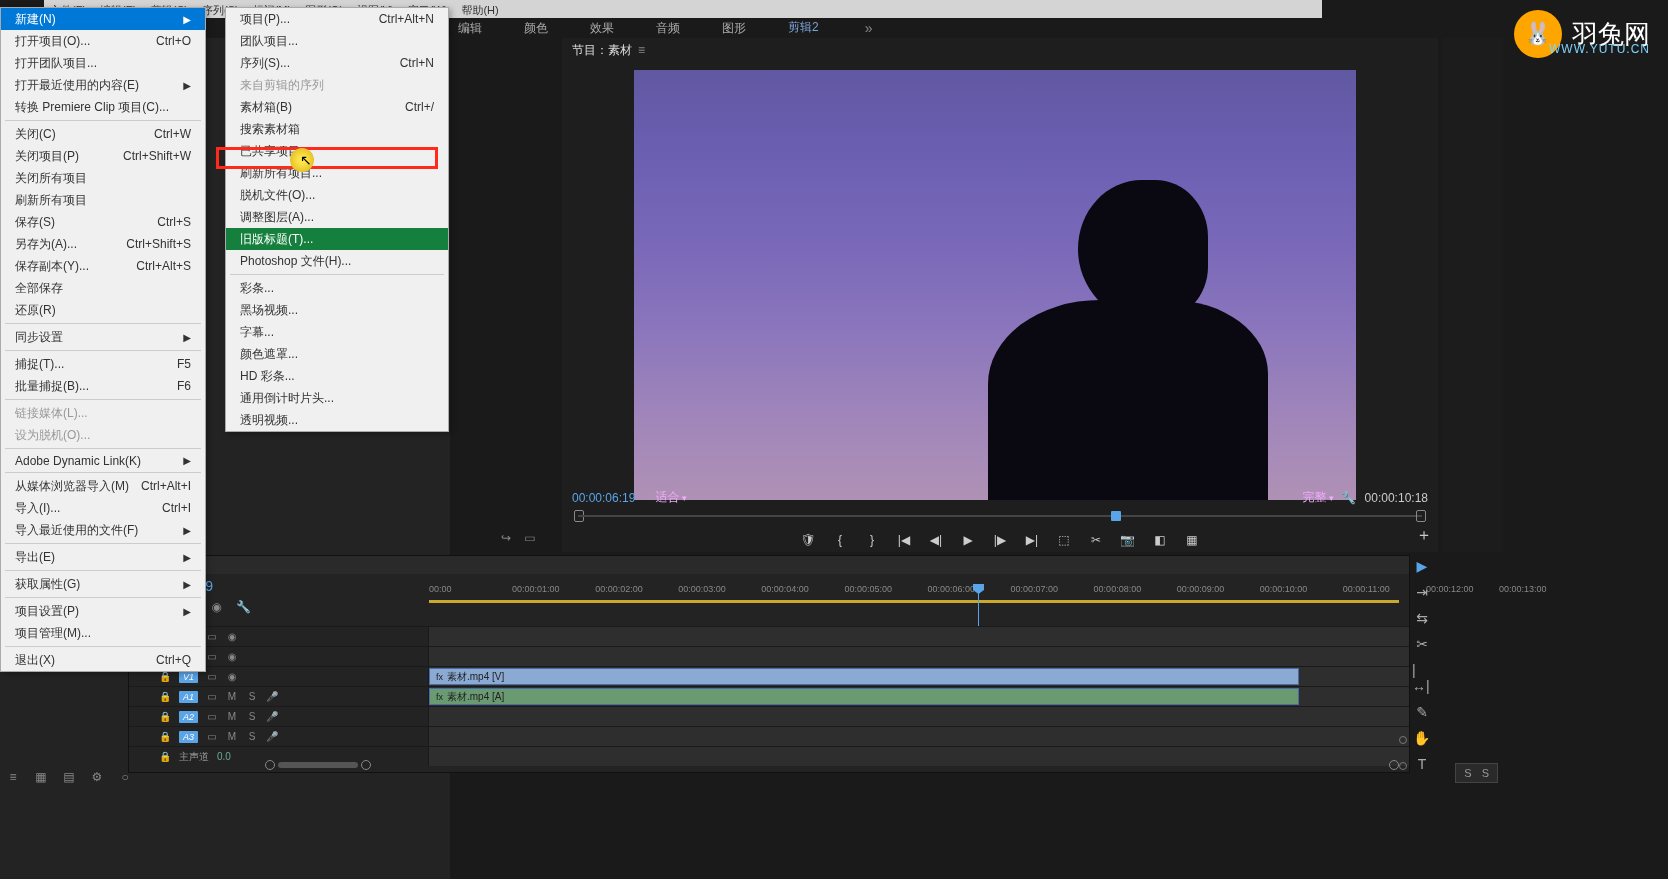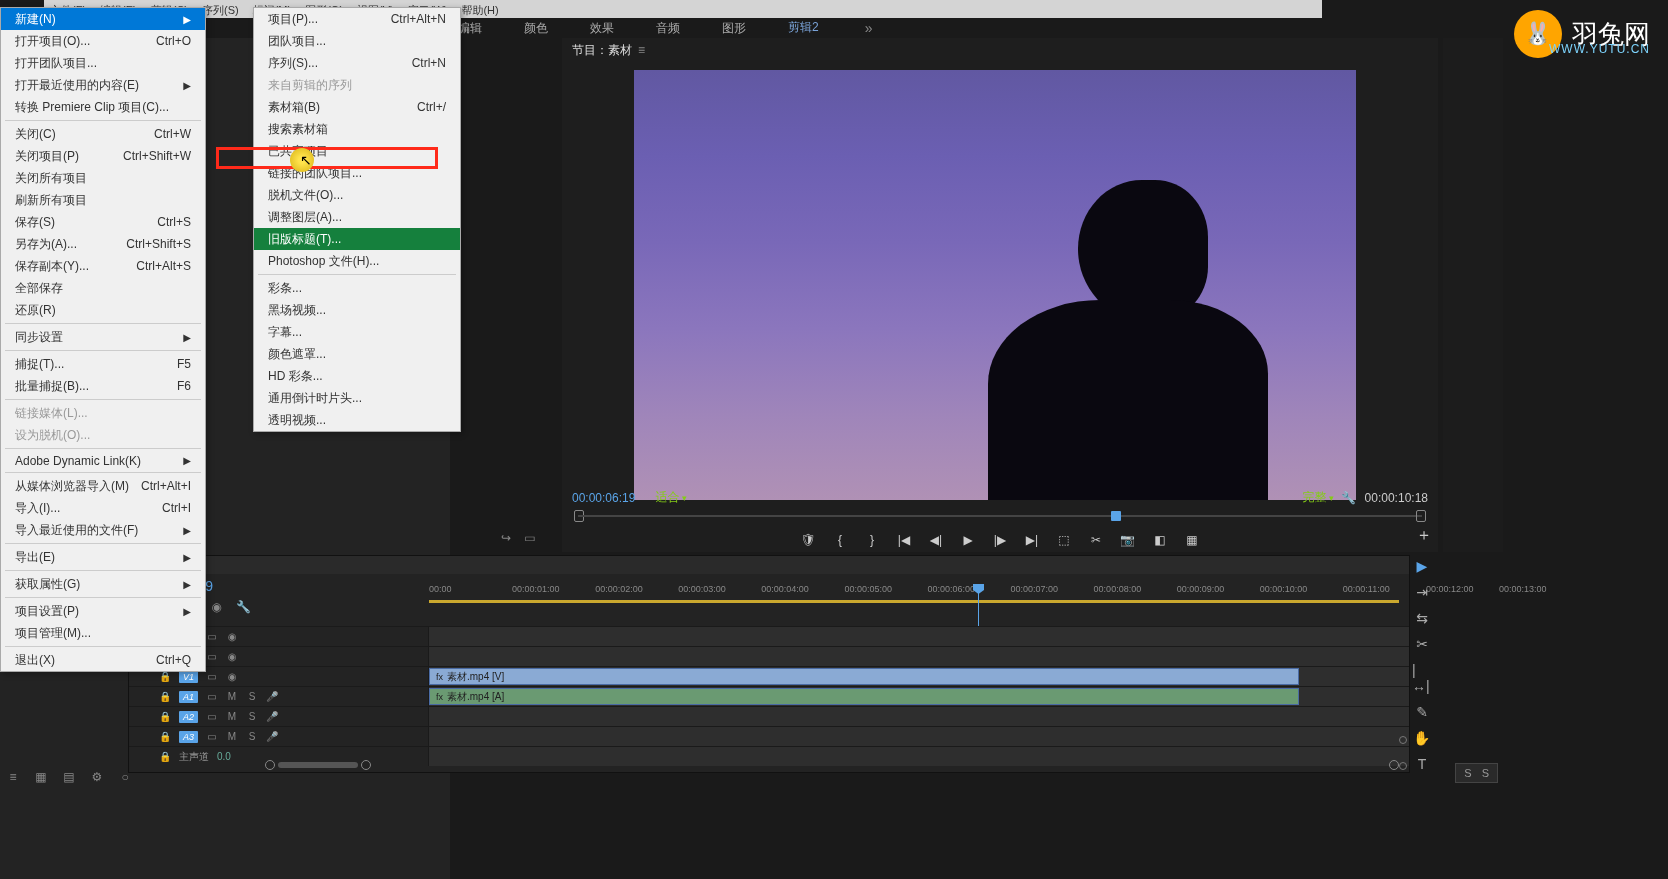--- a/index.html
+++ b/index.html
@@ -88,28 +88,27 @@
   .menu-item:hover, .menu-item.highlight { background: #0078d7; color: #fff; }
   .menu-item.disabled { color: #999; }
   .menu-sep { height: 1px; background: #ccc; margin: 2px 4px; }
   .menu-item .arrow { font-size: 10px; }
   
   
   .submenu {
     position: absolute;
     top: 7px;
     left: 225px;
-    width: 208px;
+    width: 224px;
     background: #f0f0f0;
     border: 1px solid #aaa;
     box-shadow: 2px 2px 6px rgba(0,0,0,.3);
     color: #333;
     font-size: 12px;
     z-index: 51;
-    margin-left: 28px;
   }
   .submenu .menu-item.highlight-blue {
     background: #15803d;
     color: #fff;
   }
   
   
   .callout {
     position: absolute;
     top: 147px;
@@ -216,21 +215,21 @@
     position: absolute;
     bottom: 46px;
     left: 10px;
     right: 10px;
     display: flex;
     justify-content: space-between;
     align-items: center;
     font-size: 12px;
   }
   .tc-left { color: #5aa4e8; }
-  .fit-select { color: #84cc16; }
+  .fit-select { color: #f0abfc; }
   .fit-select::after { content: " ▾"; font-size: 9px; }
   .tc-right { color: #ccc; display: flex; align-items: center; gap: 8px; }
   .tc-right .wrench { color: #888; }
   
   .program-scrubber {
     position: absolute;
     bottom: 30px;
     left: 10px;
     right: 10px;
     height: 12px;
@@ -705,21 +704,21 @@
     </div>
     <div class="menu-item">
       <span>搜索素材箱</span>
       <span></span>
     </div>
     <div class="menu-item">
       <span>已共享项目</span>
       <span></span>
     </div>
     <div class="menu-item">
-      <span>链接的团队项目...</span>
+      <span>刷新所有项目...</span>
       <span></span>
     </div>
     <div class="menu-item">
       <span>脱机文件(O)...</span>
       <span></span>
     </div>
     <div class="menu-item">
       <span>调整图层(A)...</span>
       <span></span>
     </div>

